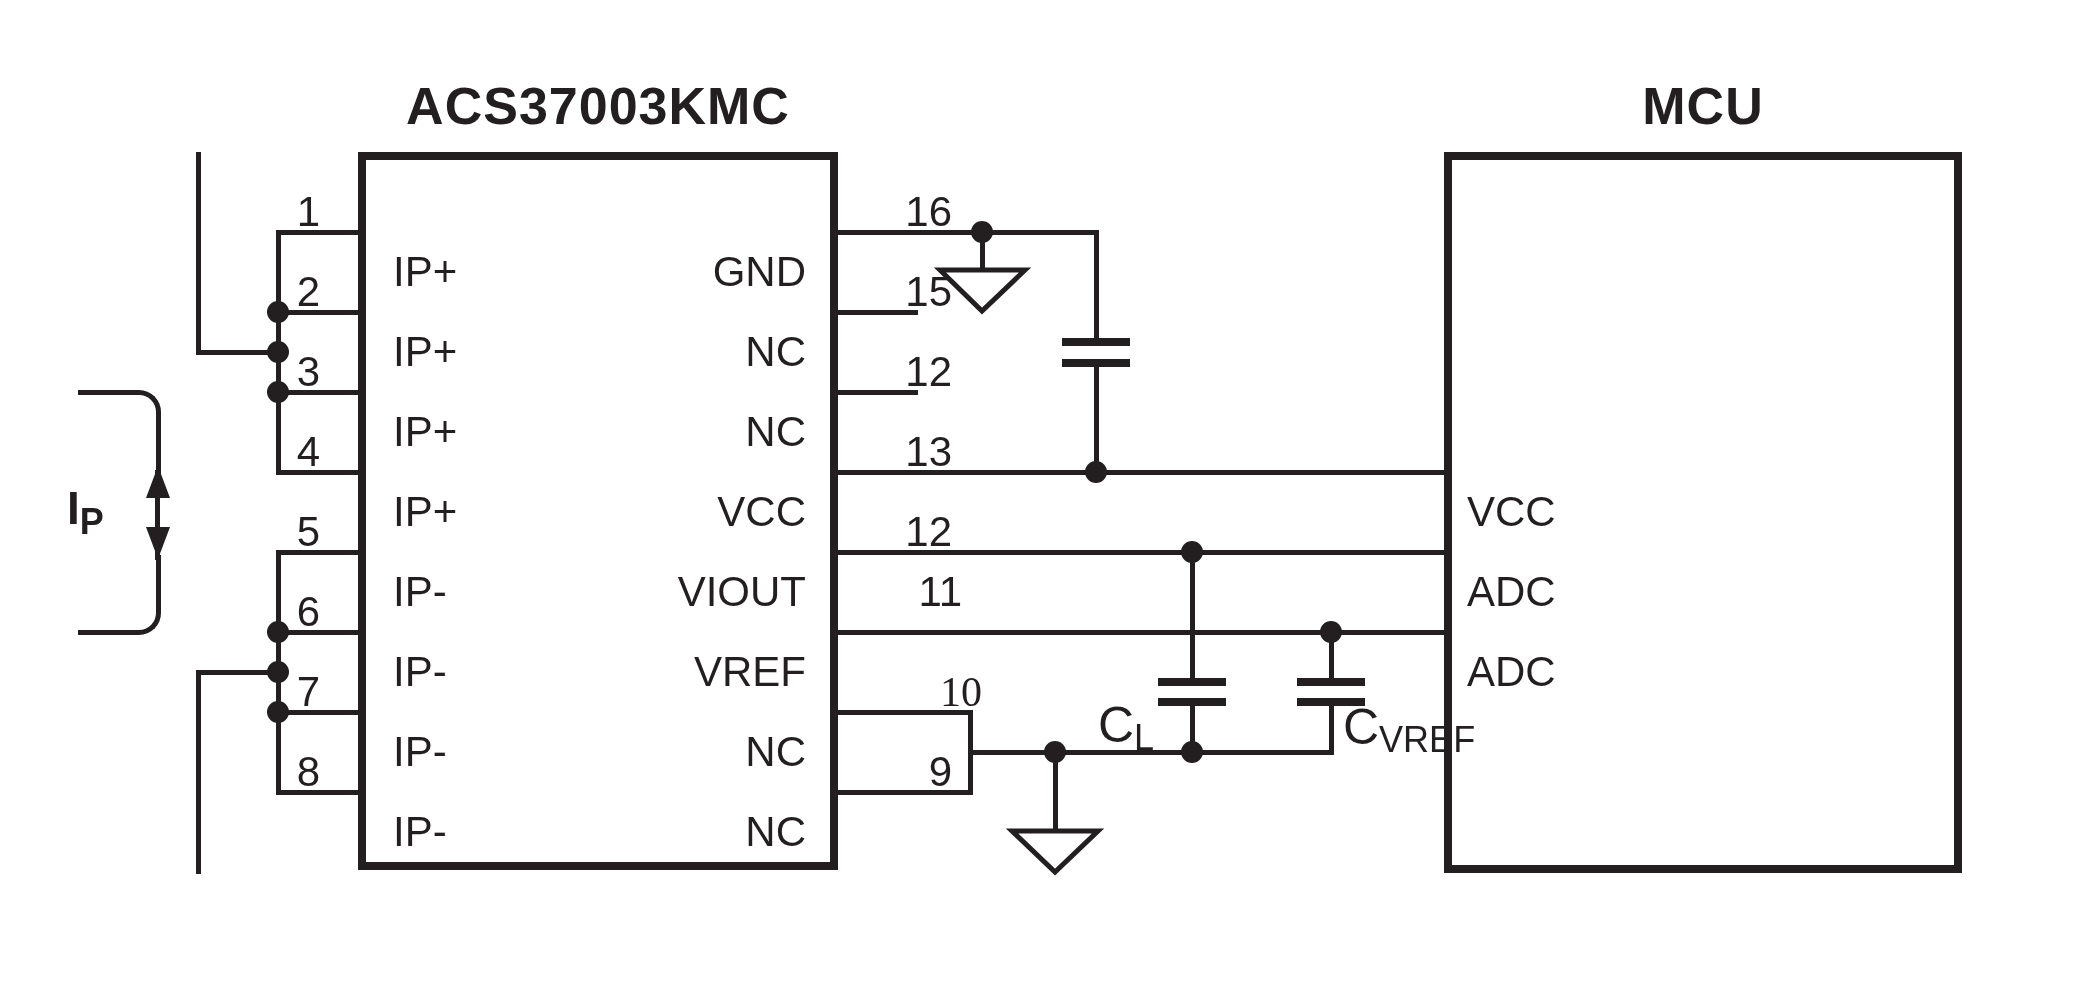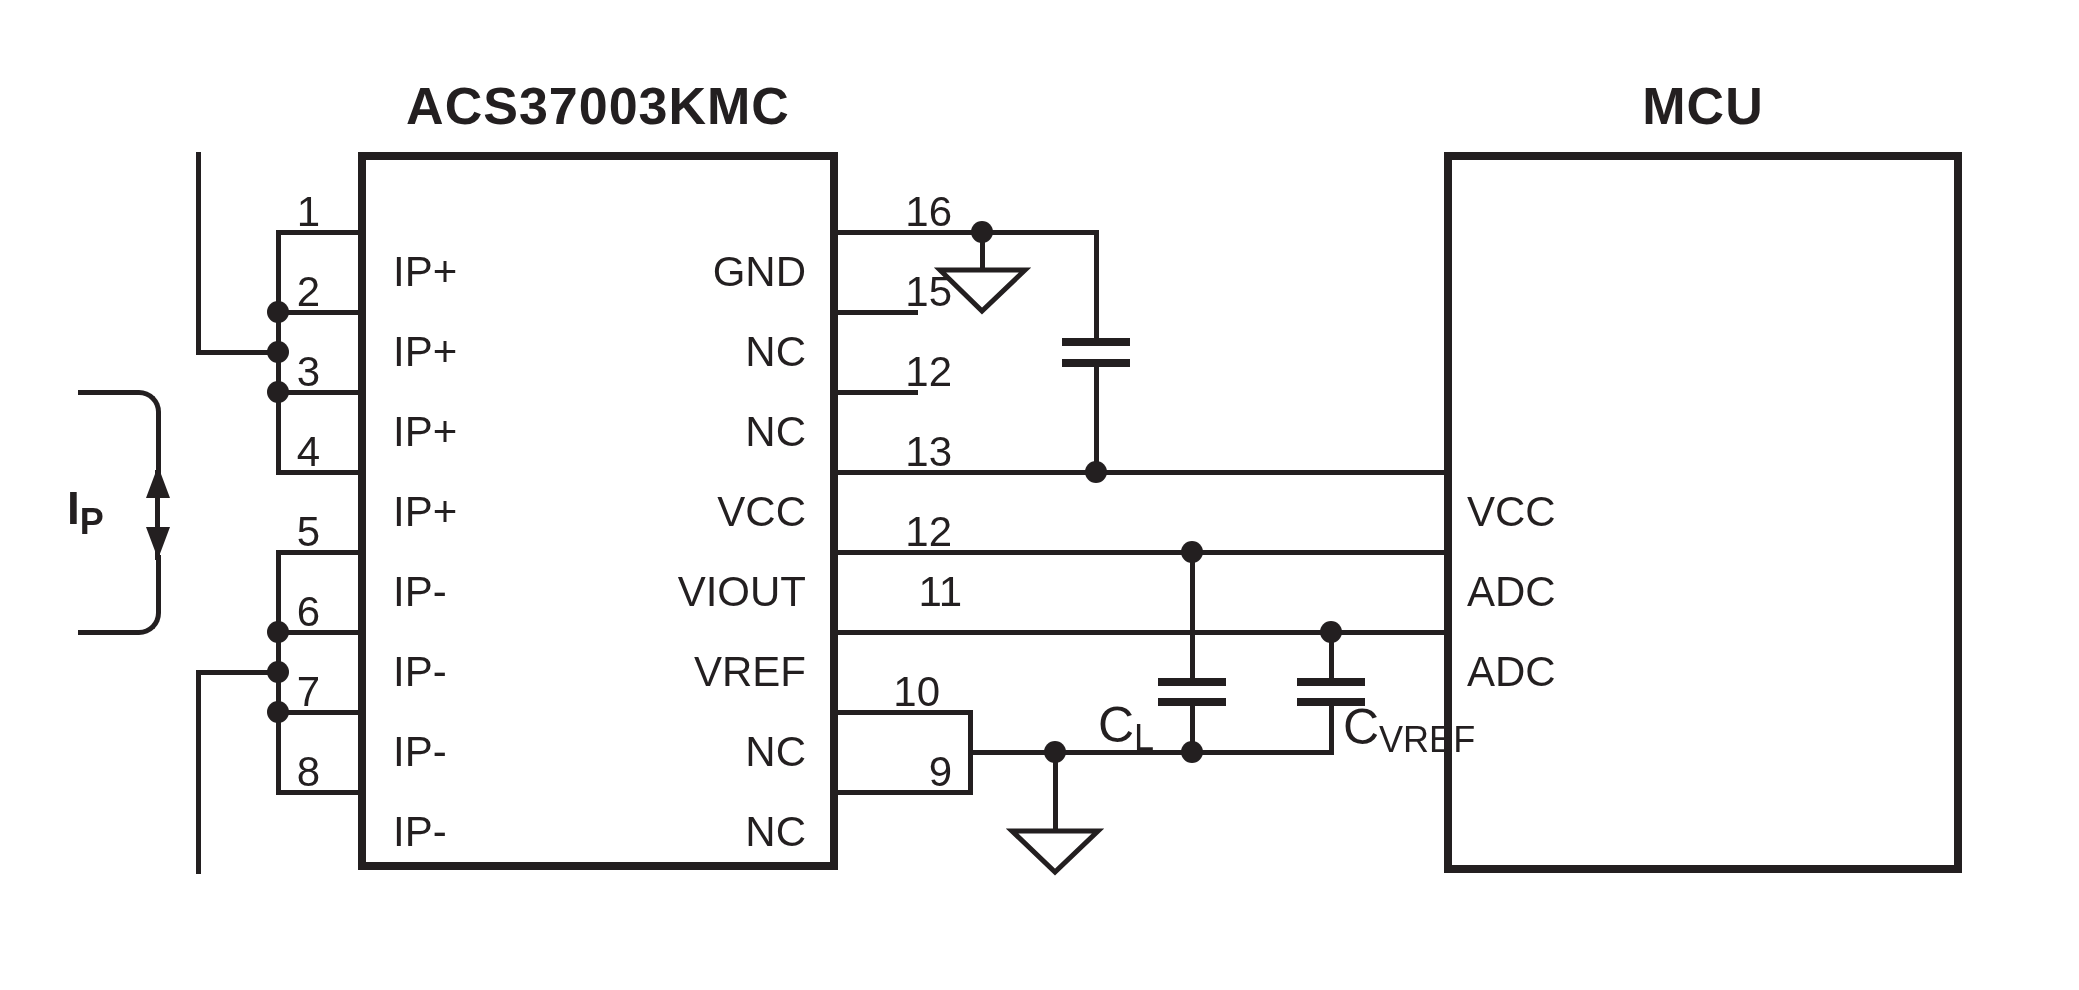--- a/index.html
+++ b/index.html
@@ -111,21 +111,21 @@
   <div class="pinlbl ta-r" style="left:600px;top:611px;width:206px;">VREF</div>
   <div class="pinlbl ta-r" style="left:600px;top:691px;width:206px;">NC</div>
   <div class="pinlbl ta-r" style="left:600px;top:771px;width:206px;">NC</div>
 
   <div class="pinnum ta-l" style="left:872px;top:192px;width:80px;">16</div>
   <div class="pinnum ta-l" style="left:872px;top:272px;width:80px;">15</div>
   <div class="pinnum ta-l" style="left:872px;top:352px;width:80px;">12</div>
   <div class="pinnum ta-l" style="left:872px;top:432px;width:80px;">13</div>
   <div class="pinnum ta-l" style="left:872px;top:512px;width:80px;">12</div>
   <div class="pinnum ta-l" style="left:872px;top:572px;width:80px;margin-left:10px;">11</div>
-  <div class="pinnum ta-l" style="left:860px;top:672px;width:80px;">10</div>
+  <div class="pinnum ta-l" style="left:902px;top:672px;width:80px;font-family:Liberation Serif, serif;">10</div>
   <div class="pinnum ta-l" style="left:872px;top:752px;width:80px;">9</div>
 
   <div class="h" style="left:837px;top:230px;width:262px;"></div>
 
   <div class="h" style="left:837px;top:310px;width:81px;"></div>
   <div class="h" style="left:837px;top:390px;width:81px;"></div>
 
   <div class="h" style="left:837px;top:470px;width:607px;"></div>
   <div class="h" style="left:837px;top:550px;width:607px;"></div>
   <div class="h" style="left:837px;top:630px;width:607px;"></div>

